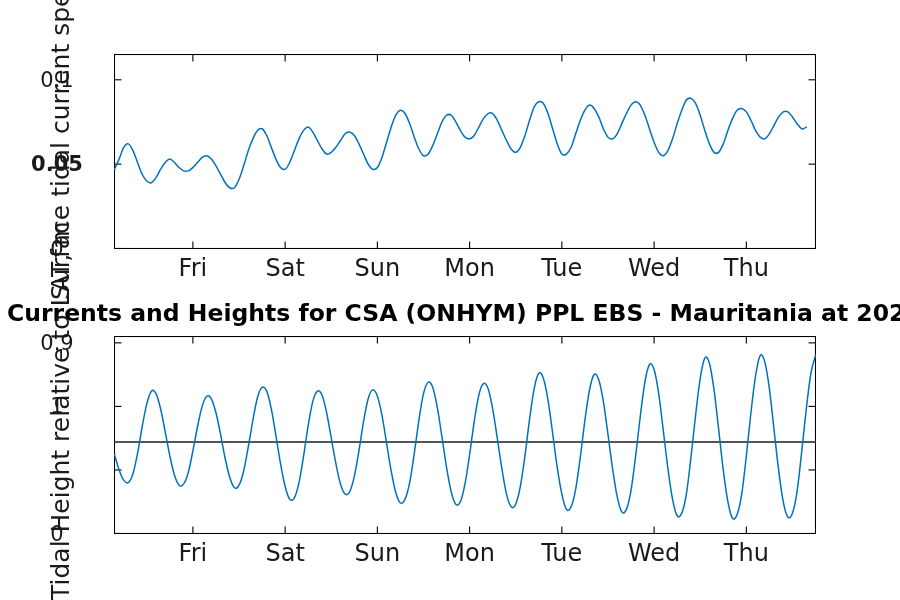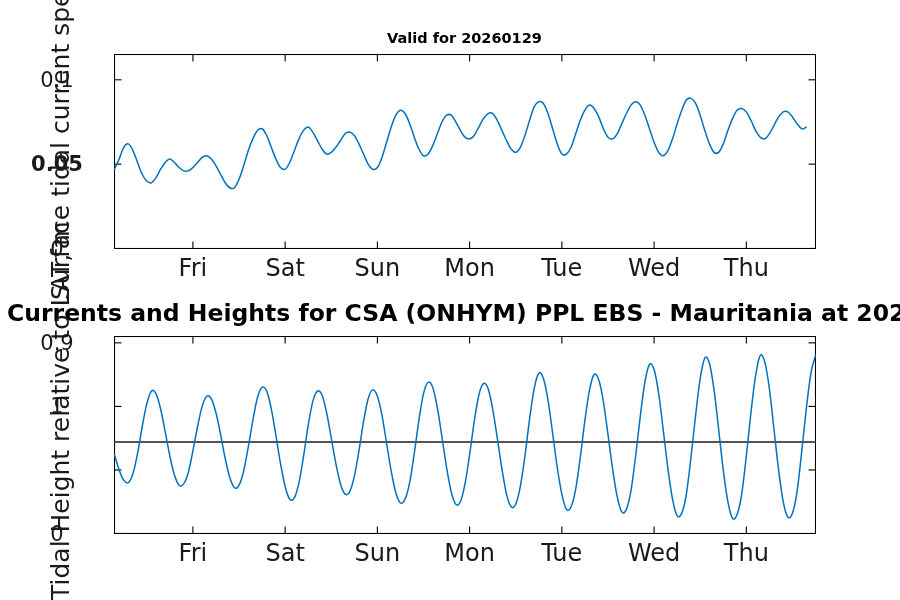--- a/index.html
+++ b/index.html
@@ -70,21 +70,20 @@
     transform:translateX(-50%);
   }
 </style>
 </head>
 <body>
 
 <div class="stage">
 
   <div class="ylabel" id="ylabel-top">Surface tidal current speed, kn</div>
 
-  <div id="sub-title">Valid for 20260129</div>
 
   <div class="axes" id="axes-top" style="left: 114px; top: 54px; width: 701px; height: 194px;">
       <svg width="702" height="195" viewBox="0 0 702 195">
         <rect x="0.5" y="0.5" width="701" height="194" fill="none" stroke="#000000" stroke-width="1.1"></rect>
         <line x1="78.90131578947368" y1="0.5" x2="78.90131578947368" y2="7.5" stroke="#000000" stroke-width="1.1"></line>
         <line x1="78.90131578947368" y1="194.5" x2="78.90131578947368" y2="187.5" stroke="#000000" stroke-width="1.1"></line>
         <line x1="171.13815789473688" y1="0.5" x2="171.13815789473688" y2="7.5" stroke="#000000" stroke-width="1.1"></line>
         <line x1="171.13815789473688" y1="194.5" x2="171.13815789473688" y2="187.5" stroke="#000000" stroke-width="1.1"></line>
         <line x1="263.37500000000006" y1="0.5" x2="263.37500000000006" y2="7.5" stroke="#000000" stroke-width="1.1"></line>
         <line x1="263.37500000000006" y1="194.5" x2="263.37500000000006" y2="187.5" stroke="#000000" stroke-width="1.1"></line>

